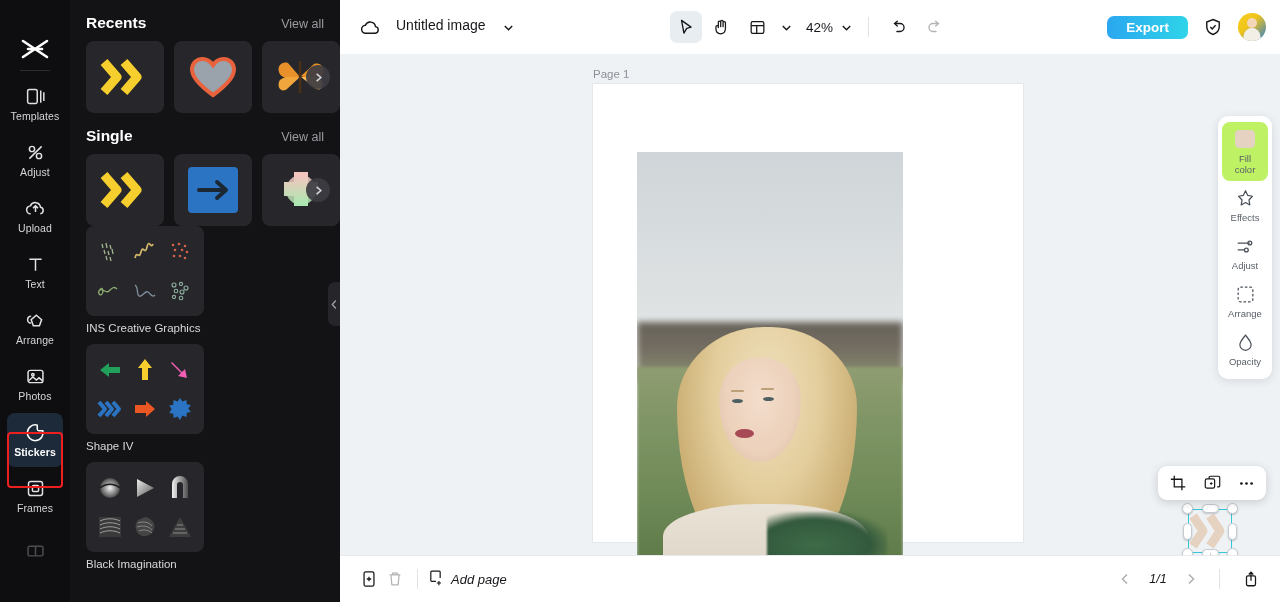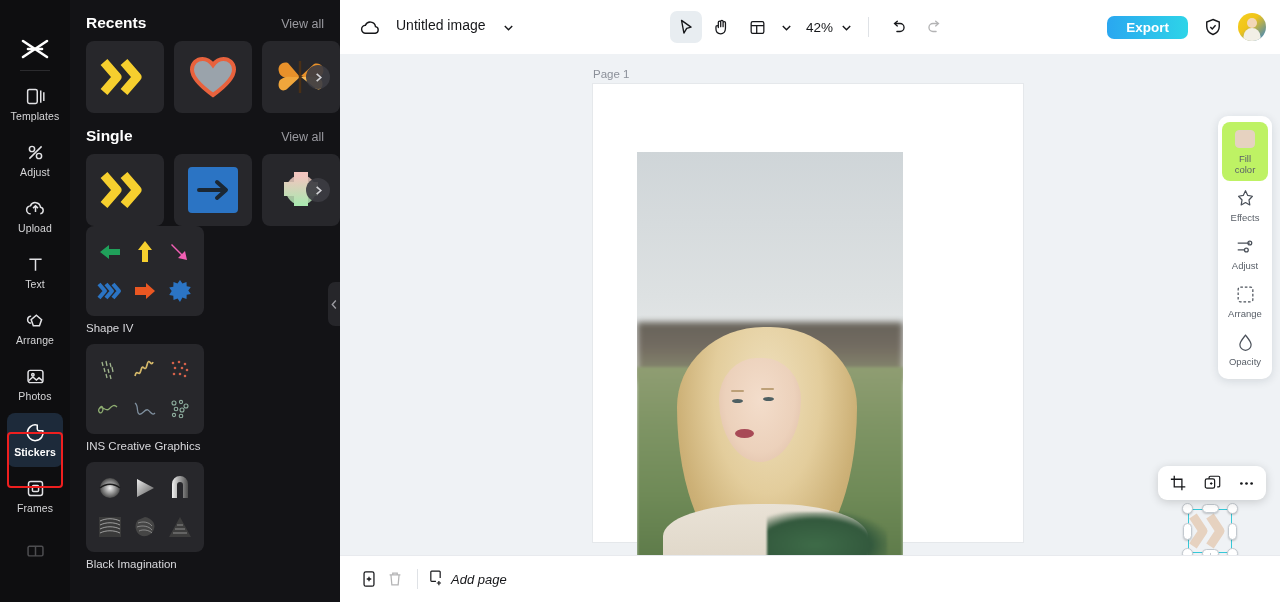--- a/index.html
+++ b/index.html
@@ -362,44 +362,20 @@
         <svg width="11" height="11" viewBox="0 0 12 12" fill="none" stroke="#d4d4d8" stroke-width="1.8">
             <path d="M4 2l4.5 4L4 10"></path>
           </svg>
       </div>
     </div>
 
     <div class="packs-grid">
 
       <div class="pack">
         <div class="pack-thumb">
-          <svg width="26" height="22" viewBox="0 0 26 22">
-              <path d="M3 11l9-7v4h11v6H12v4z" fill="#20a05a"></path>
-            </svg>
-          <svg width="22" height="26" viewBox="0 0 22 26">
-              <path d="M11 2l7 9h-4v12H8V11H4z" fill="#f6cf2e"></path>
-            </svg>
-          <svg width="24" height="24" viewBox="0 0 24 24">
-              <path d="M4 4l10 10 3-3 2 9-9-2 3-3L3 5z" fill="#f25fb4"></path>
-            </svg>
-          <svg width="26" height="20" viewBox="0 0 26 20">
-              <path d="M2 3l6 7-6 7M9 3l6 7-6 7M16 3l6 7-6 7" stroke="#2b74c4" stroke-width="4" fill="none" stroke-linejoin="round"></path>
-            </svg>
-          <svg width="24" height="20" viewBox="0 0 24 20">
-              <path d="M2 6h11V2l9 8-9 8v-4H2z" fill="#ea5722"></path>
-            </svg>
-          <svg width="24" height="24" viewBox="0 0 24 24">
-              <path d="M12 1l2.4 3.4L18.5 3l.2 4.2 4.1.9-2.5 3.4 2.5 3.4-4.1.9-.2 4.2-4.1-1.4L12 23l-2.4-3.4-4.1 1.4-.2-4.2-4.1-.9L3.7 12 1.2 8.6l4.1-.9L5.5 3l4 1.4z" fill="#2b74c4"></path>
-            </svg>
-        </div>
-        <div class="pack-name">Shape IV</div>
-      </div>
-
-      <div class="pack">
-        <div class="pack-thumb">
           <svg width="24" height="22" viewBox="0 0 24 22" stroke="#9fb38c" stroke-width="1.3" fill="none">
               <path d="M4 3l1 4M8 2l1 5M12 4l1 4M6 9l1 4M10 10l1 4M14 8l1 5M8 15l1 4M12 16l1 4"></path>
             </svg>
           <svg width="26" height="20" viewBox="0 0 26 20" stroke="#d4b86a" stroke-width="1.7" fill="none">
               <path d="M3 16c2-8 4 2 6-6s4 4 6-5 4 3 6-3"></path>
             </svg>
           <svg width="22" height="22" viewBox="0 0 22 22" fill="#d4614a">
               <circle cx="4" cy="4" r="1.3"></circle>
               <circle cx="10" cy="3" r="1.3"></circle>
               <circle cx="16" cy="5" r="1.3"></circle>
@@ -420,20 +396,44 @@
               <circle cx="5" cy="5" r="2"></circle>
               <circle cx="12" cy="4" r="1.6"></circle>
               <circle cx="17" cy="8" r="2"></circle>
               <circle cx="7" cy="11" r="1.8"></circle>
               <circle cx="13" cy="12" r="2"></circle>
               <circle cx="5" cy="17" r="1.6"></circle>
               <circle cx="12" cy="18" r="1.8"></circle>
             </svg>
         </div>
         <div class="pack-name">INS Creative Graphics</div>
+      </div>
+
+      <div class="pack">
+        <div class="pack-thumb">
+          <svg width="26" height="22" viewBox="0 0 26 22">
+              <path d="M3 11l9-7v4h11v6H12v4z" fill="#20a05a"></path>
+            </svg>
+          <svg width="22" height="26" viewBox="0 0 22 26">
+              <path d="M11 2l7 9h-4v12H8V11H4z" fill="#f6cf2e"></path>
+            </svg>
+          <svg width="24" height="24" viewBox="0 0 24 24">
+              <path d="M4 4l10 10 3-3 2 9-9-2 3-3L3 5z" fill="#f25fb4"></path>
+            </svg>
+          <svg width="26" height="20" viewBox="0 0 26 20">
+              <path d="M2 3l6 7-6 7M9 3l6 7-6 7M16 3l6 7-6 7" stroke="#2b74c4" stroke-width="4" fill="none" stroke-linejoin="round"></path>
+            </svg>
+          <svg width="24" height="20" viewBox="0 0 24 20">
+              <path d="M2 6h11V2l9 8-9 8v-4H2z" fill="#ea5722"></path>
+            </svg>
+          <svg width="24" height="24" viewBox="0 0 24 24">
+              <path d="M12 1l2.4 3.4L18.5 3l.2 4.2 4.1.9-2.5 3.4 2.5 3.4-4.1.9-.2 4.2-4.1-1.4L12 23l-2.4-3.4-4.1 1.4-.2-4.2-4.1-.9L3.7 12 1.2 8.6l4.1-.9L5.5 3l4 1.4z" fill="#2b74c4"></path>
+            </svg>
+        </div>
+        <div class="pack-name">Shape IV</div>
       </div>
 
       <div class="pack">
         <div class="pack-thumb">
           <svg width="26" height="24" viewBox="0 0 26 24">
               <defs>
                 <radialGradient id="m1">
                   <stop offset="0" stop-color="#f2f2f2"></stop>
                   <stop offset="1" stop-color="#4a4a4a"></stop>
                 </radialGradient>
@@ -679,16 +679,36 @@
       <span class="vsep"></span>
       <span class="addpage">
         <span>
           <svg width="17" height="17" viewBox="0 0 20 20" fill="none" stroke="#16171a" stroke-width="1.4">
               <path d="M15.5 10.5V3.5a1 1 0 00-1-1h-9a1 1 0 00-1 1v10a1 1 0 001 1h5"></path>
               <path d="M11.5 16.5h5M14 14v5"></path>
             </svg>
         </span>
         <span>Add page</span>
       </span>
+      <span class="bb-right">
+        <span class="chev dis">
+          <svg width="12" height="12" viewBox="0 0 12 12" fill="none" stroke="#16171a" stroke-width="1.5">
+              <path d="M8 1.5L3.5 6 8 10.5"></path>
+            </svg>
+        </span>
+        <span class="pg-nav">1/1</span>
+        <span class="chev dis">
+          <svg width="12" height="12" viewBox="0 0 12 12" fill="none" stroke="#16171a" stroke-width="1.5">
+              <path d="M4 1.5L8.5 6 4 10.5"></path>
+            </svg>
+        </span>
+        <span class="vsep"></span>
+        <span class="bb-ic">
+          <svg width="18" height="18" viewBox="0 0 20 20" fill="none" stroke="#16171a" stroke-width="1.4">
+              <rect x="5" y="6.5" width="10" height="11" rx="1.6"></rect>
+              <path d="M10 12V2.5M7.5 5L10 2.5 12.5 5"></path>
+            </svg>
+        </span>
+      </span>
     </div>
 
   </div>
 </div>
 
 </body></html>

